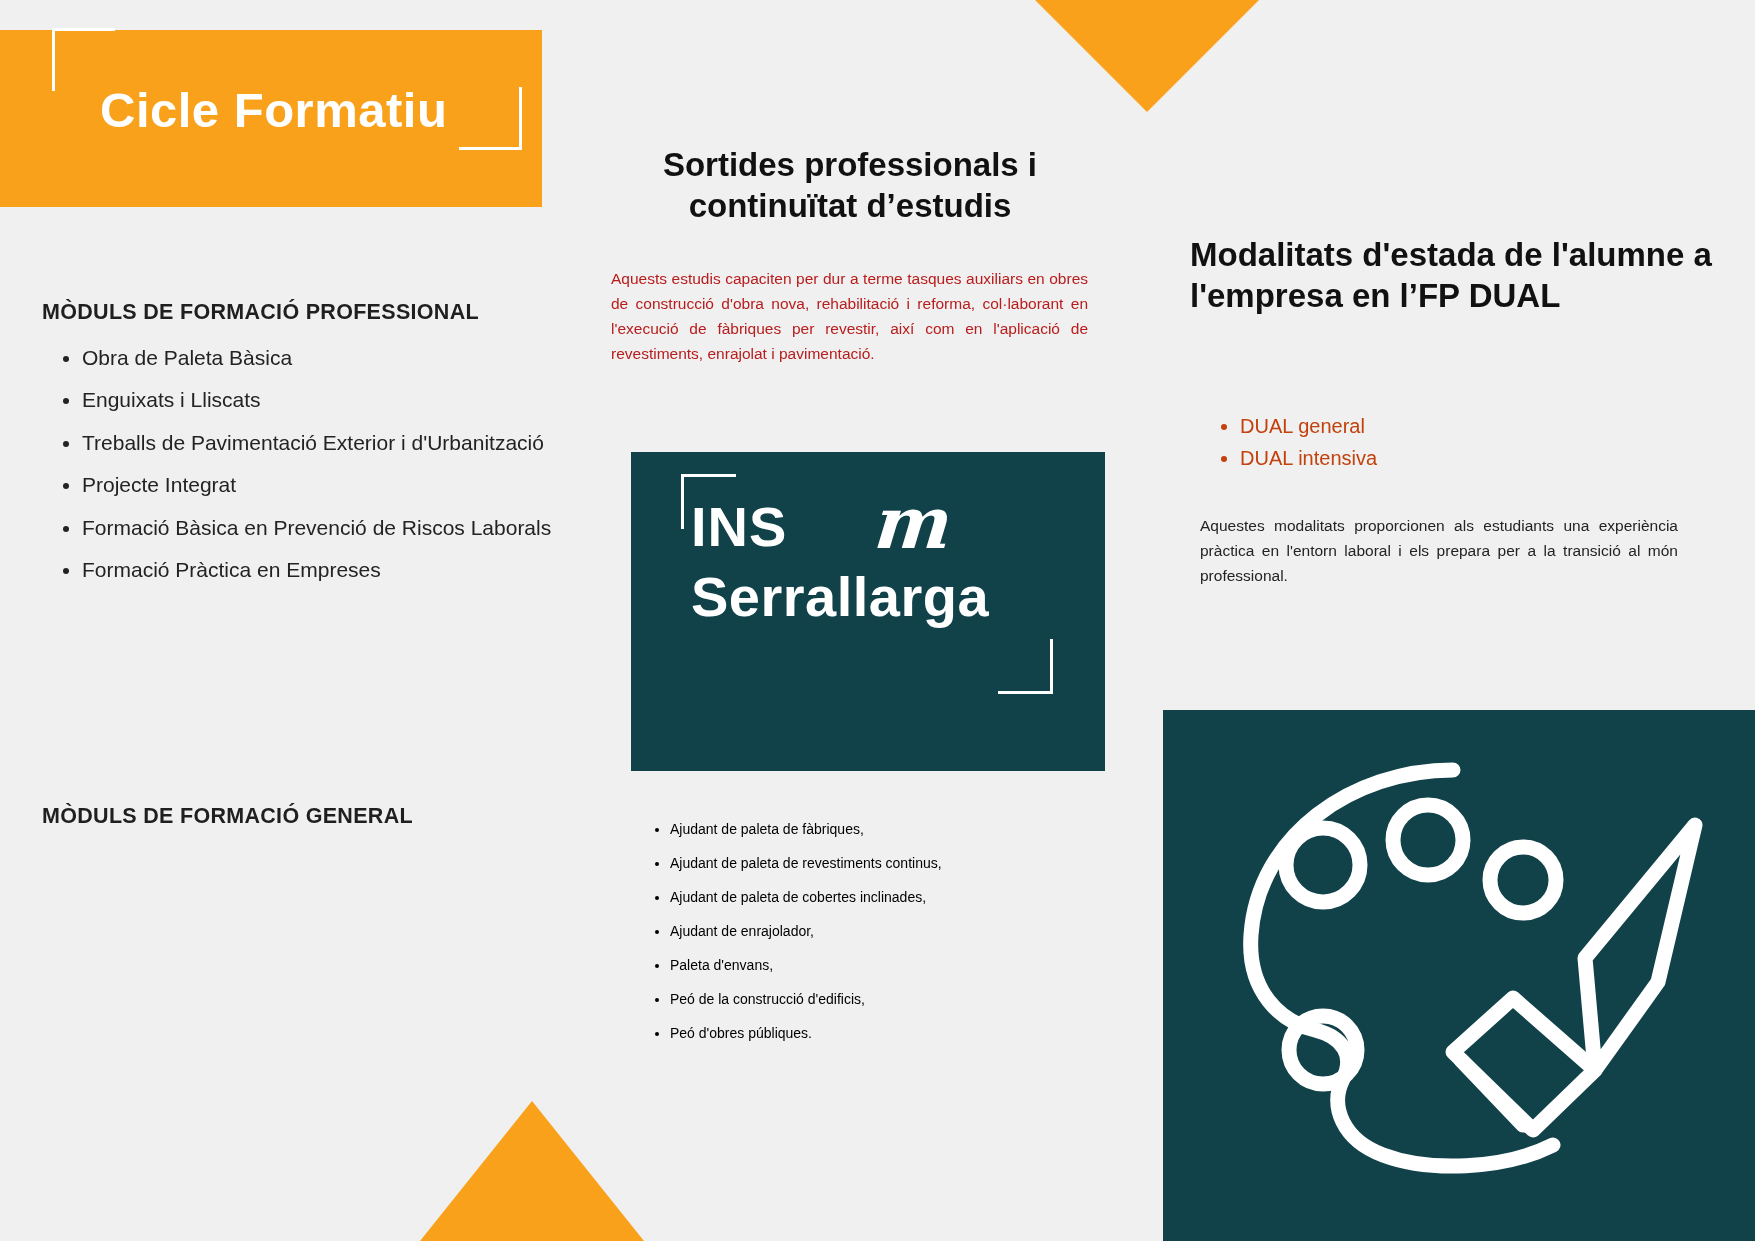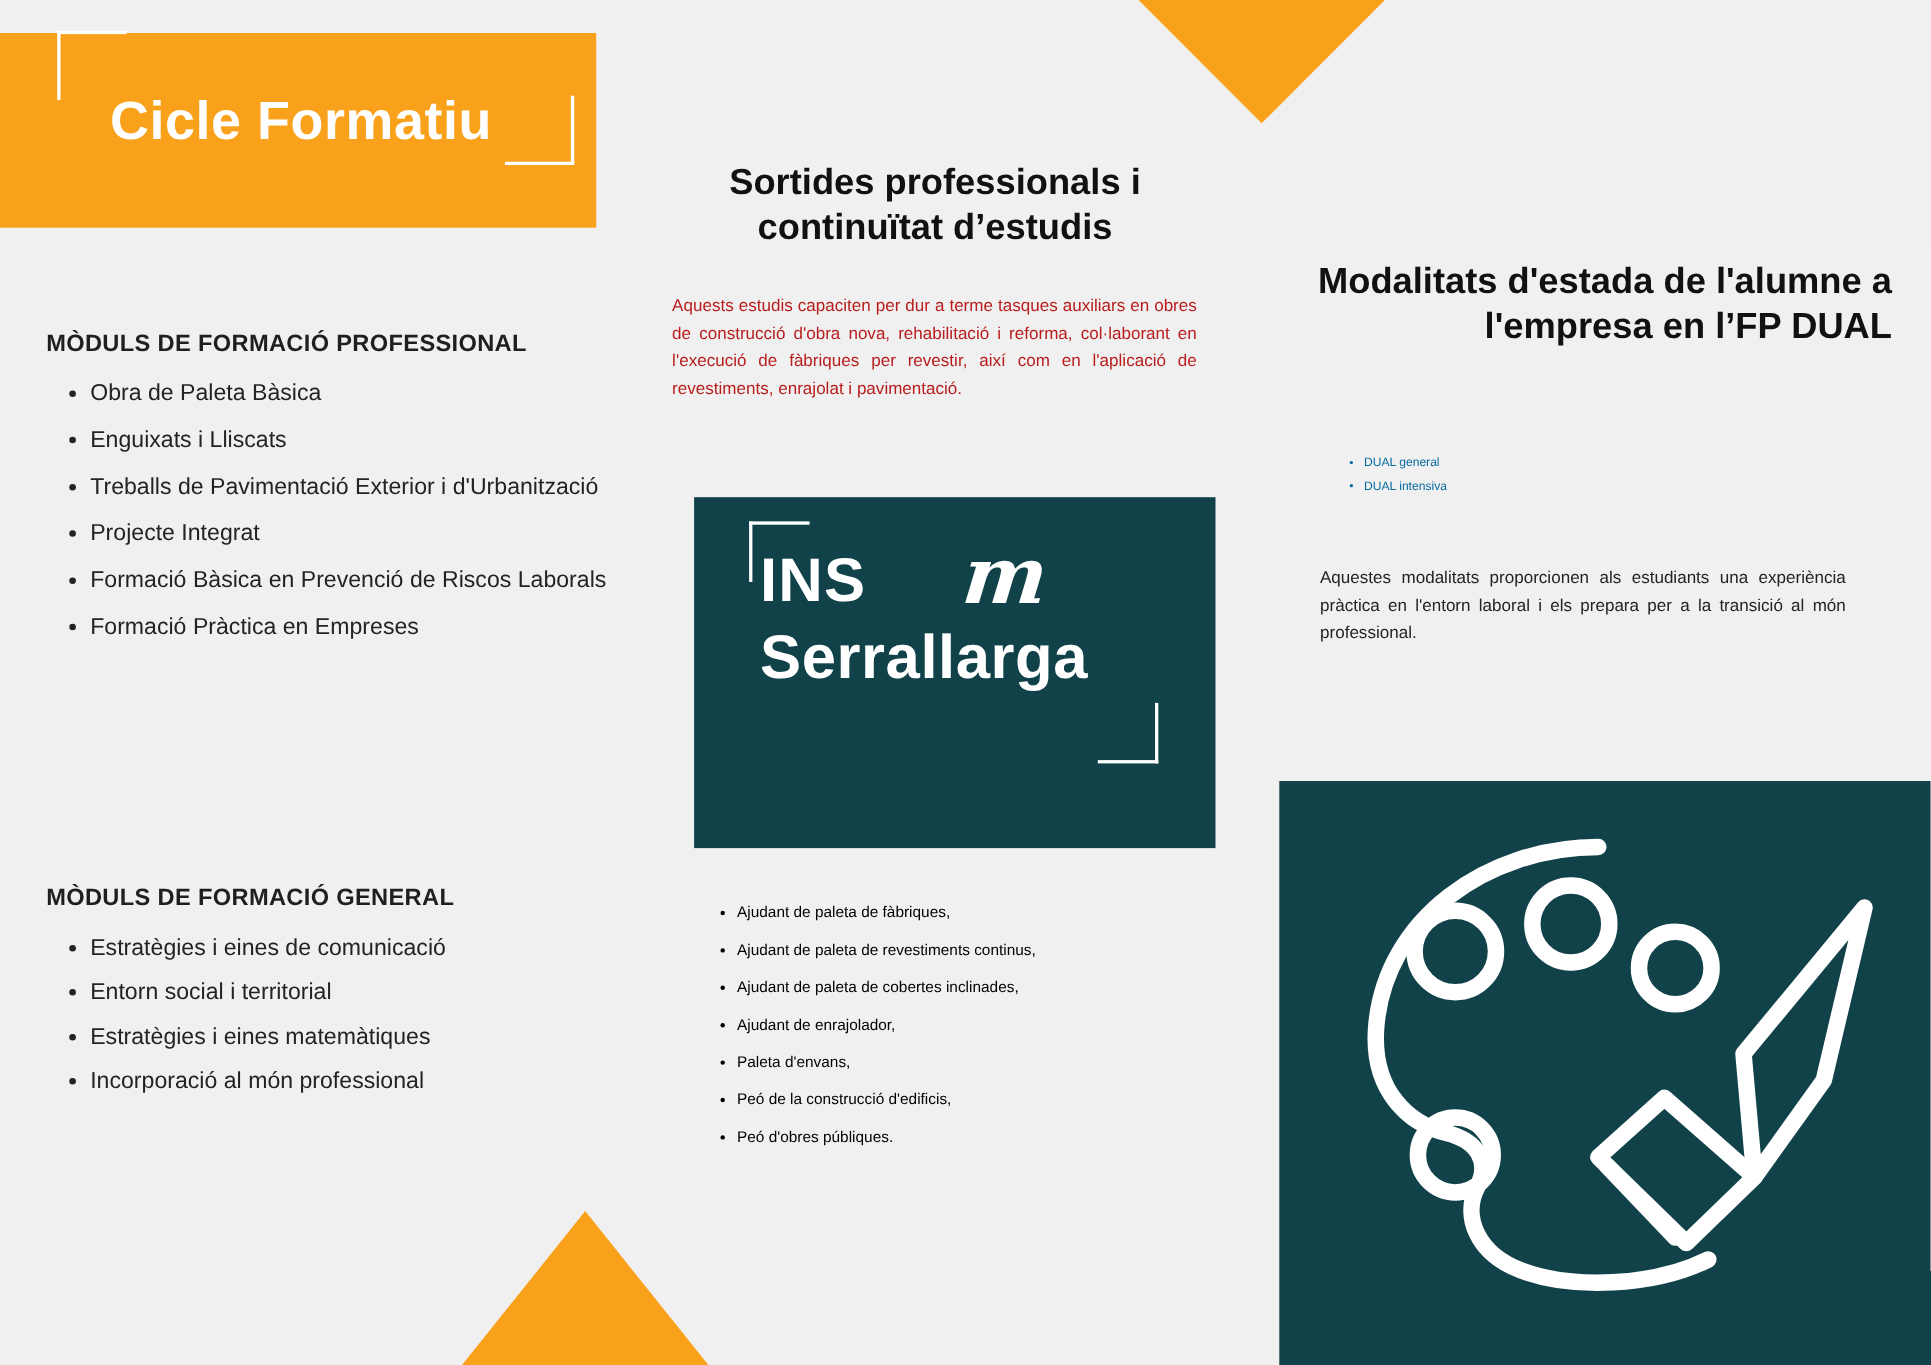--- a/index.html
+++ b/index.html
@@ -197,37 +197,37 @@
     margin-bottom: 18px;
     margin-top: 16px;
   }
 
   
   .col3-title {
     position: absolute;
     left: 1190px;
     top: 208px;
     width: 530px;
-    text-align: right;
+    text-align: left;
     font-size: 33px;
     font-weight: bold;
     color: #111111;
     line-height: 1.22;
   }
   .dual-list {
     position: absolute;
     left: 1200px;
     top: 415px;
     margin: 0;
     padding-left: 40px;
     list-style: disc;
   }
   .dual-list li {
-    font-size: 11px;
-    color: #0369a1;
+    font-size: 20px;
+    color: #c2410c;
     margin-bottom: 9px;
   }
   .col3-para {
     position: absolute;
     left: 1200px;
     top: 497px;
     width: 478px;
     font-size: 15.5px;
     color: #232323;
     line-height: 1.62;
@@ -264,26 +264,20 @@
     <li>Enguixats i Lliscats</li>
     <li>Treballs de Pavimentació Exterior i d'Urbanització</li>
     <li>Projecte Integrat</li>
     <li>Formació Bàsica en Prevenció de Riscos Laborals</li>
     <li>Formació Pràctica en Empreses</li>
   </ul>
 </div>
 
 <div class="col1-general">
   <h2 class="head-small">MÒDULS DE FORMACIÓ GENERAL</h2>
-  <ul class="big-list general">
-    <li>Estratègies i eines de comunicació</li>
-    <li>Entorn social i territorial</li>
-    <li>Estratègies i eines matemàtiques</li>
-    <li>Incorporació al món professional</li>
-  </ul>
 </div>
 
 <h2 class="col2-title">Sortides professionals i continuïtat d’estudis</h2>
 <p class="col2-para">Aquests estudis capaciten per dur a terme tasques auxiliars en obres de construcció d'obra nova, rehabilitació i reforma, col·laborant en l'execució de fàbriques per revestir, així com en l'aplicació de revestiments, enrajolat i pavimentació.</p>
 
 <div class="logo-box">
   <div class="logo-frame">
     <span class="corner tl"></span>
     <span class="corner br"></span>
   </div>

